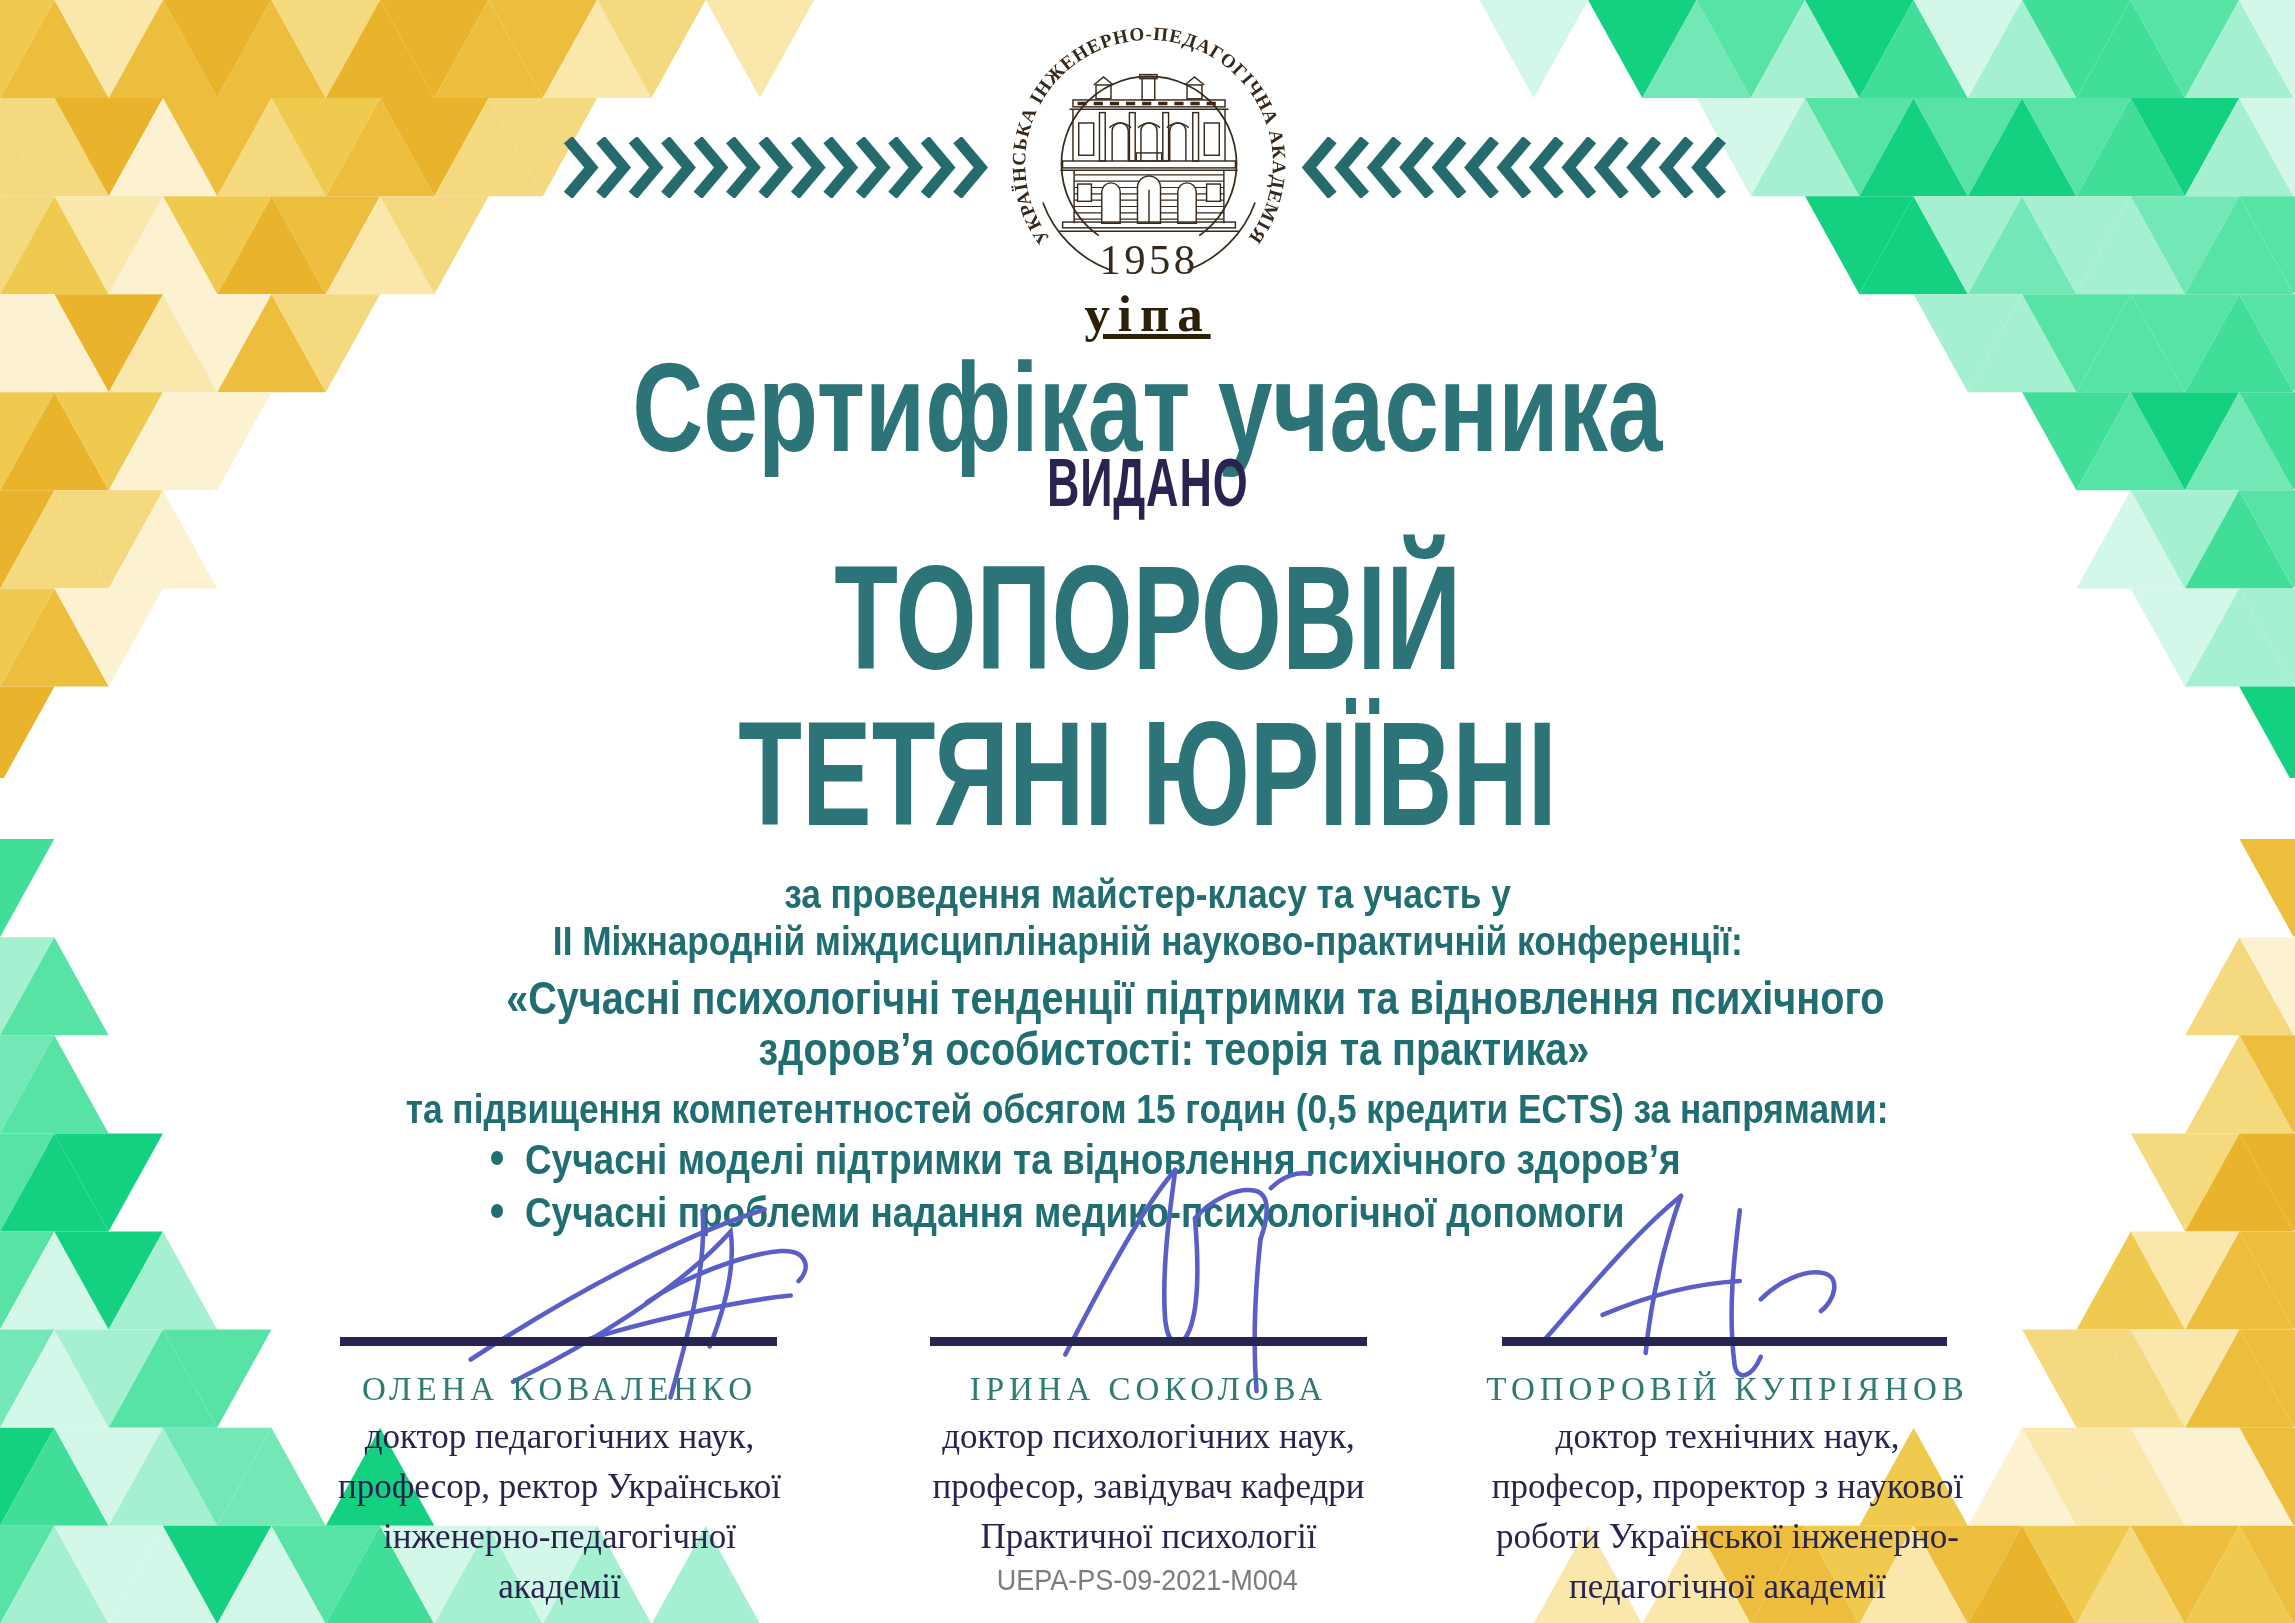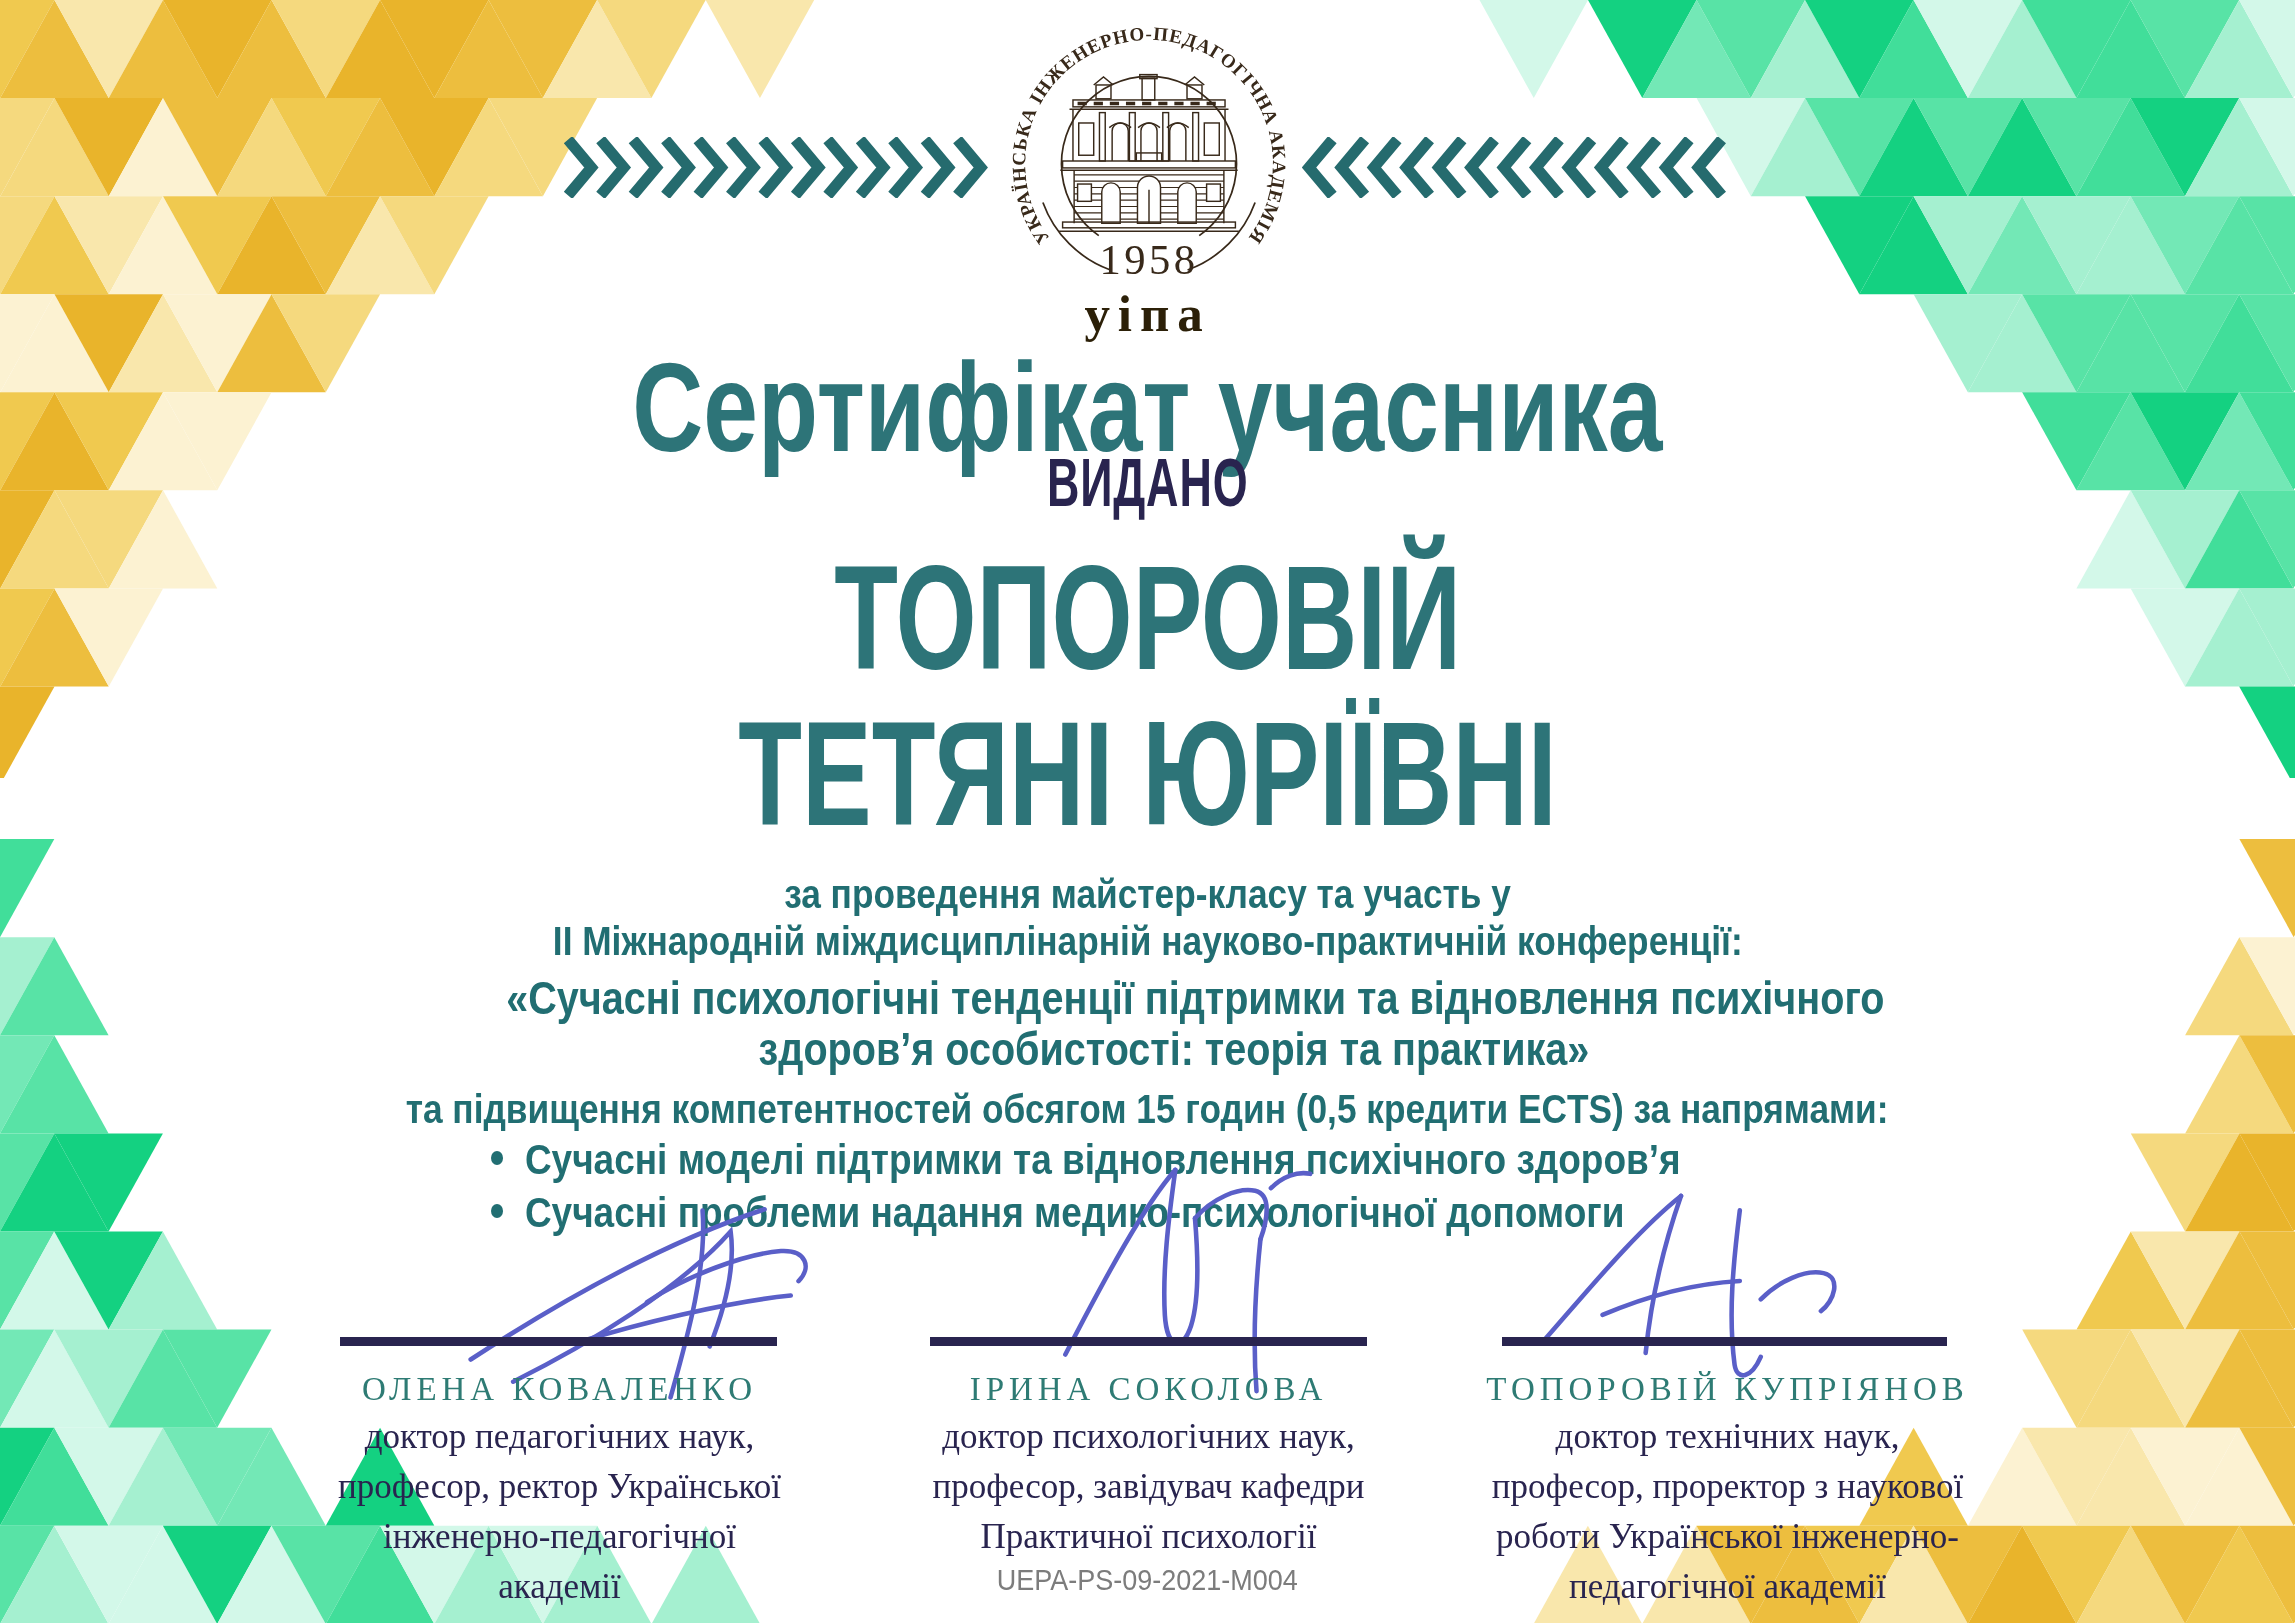--- a/index.html
+++ b/index.html
@@ -20,21 +20,21 @@
   #chev-left{left:561px;}
   #chev-right{left:1302px;}
 
   .seal{position:absolute;left:1005px;top:17px;width:288px;color:var(--ink);}
   .seal text{font-family:"Liberation Serif", serif;}
 
   .c-line{position:absolute;left:0;width:100%;text-align:center;line-height:1;white-space:nowrap;}
   .c-line>span{display:inline-block;transform-origin:50% 50%;}
 
   .uipa{top:289px;font-family:"Liberation Serif",serif;font-weight:bold;
-        font-size:51px;letter-spacing:7.9px;color:var(--uipa);}
+        font-size:51px;letter-spacing:7.9px;color:var(--uipa);text-decoration:underline;}
   .title{top:345px;font-size:126px;font-weight:bold;color:var(--teal);}
   .title>span{transform:scaleX(.78);}
   .vydano{top:448px;font-size:68px;font-weight:bold;color:var(--navy);letter-spacing:1.3px;}
   .vydano>span{transform:scaleX(.66);}
   .recip1{top:543px;font-size:149px;font-weight:bold;color:var(--teal);}
   .recip2{top:699px;font-size:149px;font-weight:bold;color:var(--teal);}
   .recip1>span,.recip2>span{transform:scaleX(.70);}
 
   .bodyline{font-weight:bold;color:var(--teal-body);}
   .bl-s{font-size:41px;}  .bl-s>span{transform:scaleX(.86);}

